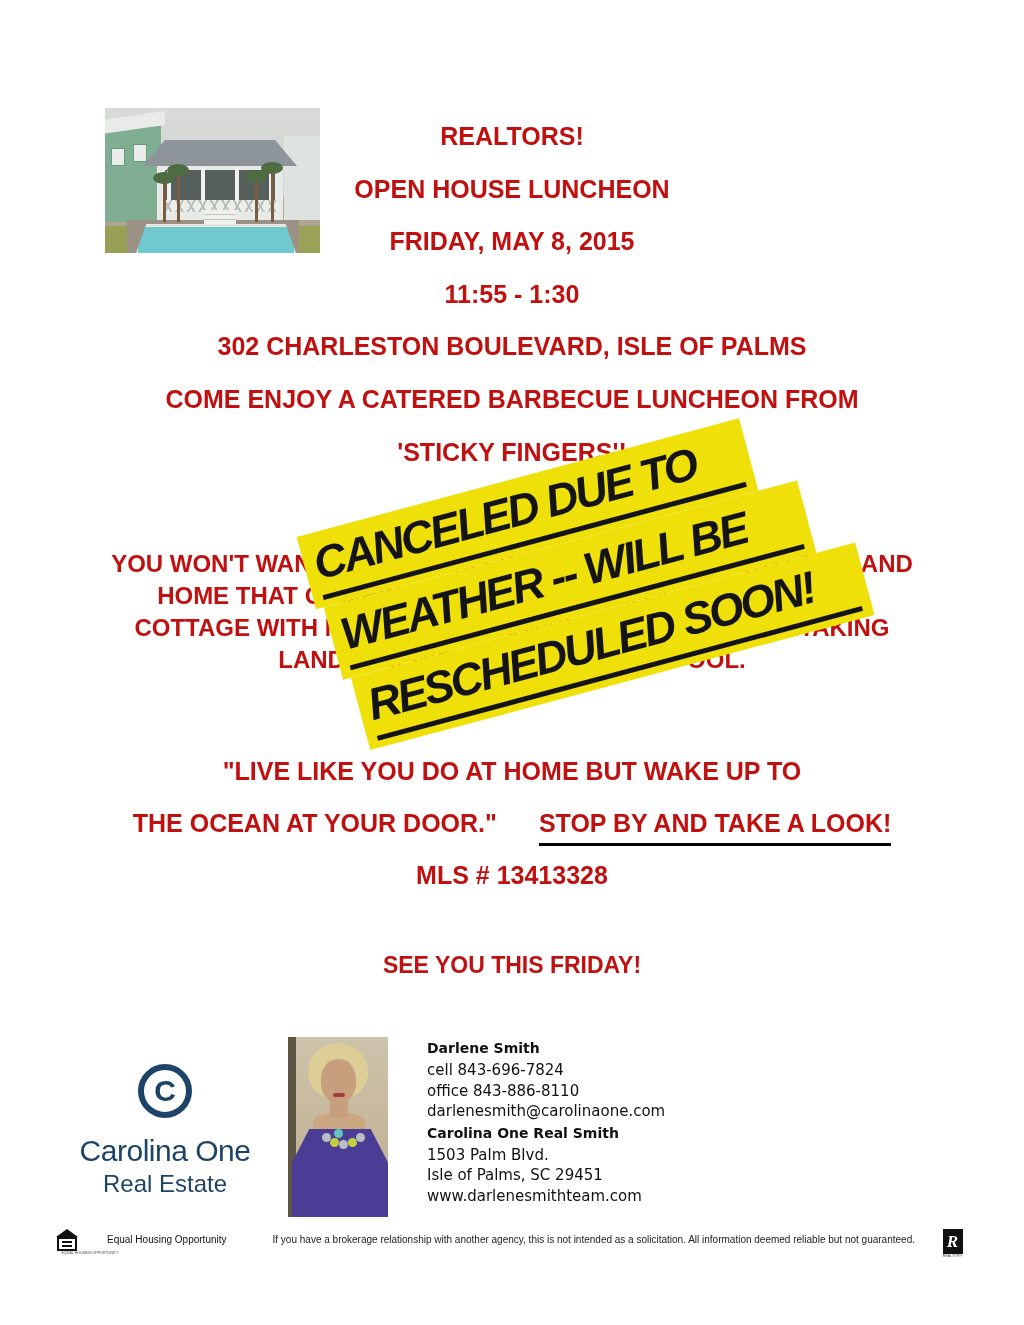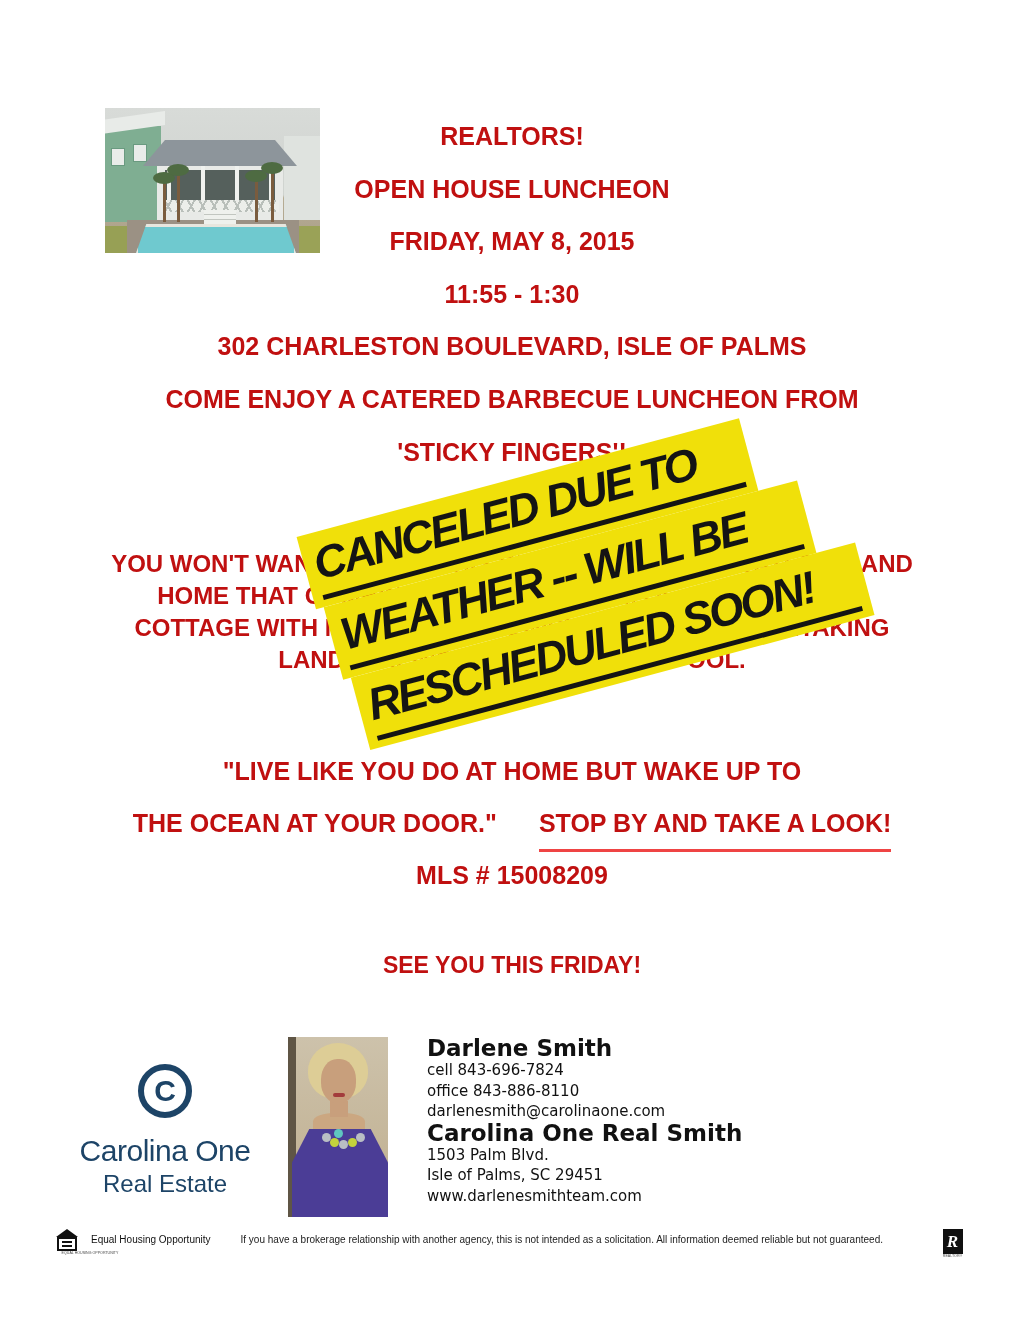--- a/index.html
+++ b/index.html
@@ -41,21 +41,21 @@
               letter-spacing:-2.5px;white-space:nowrap;}
   .strip .rule{height:5px;background:#141414;margin-top:4px;}
   .s1{margin-left:12px;width:438px;}
   .s2{margin-left:20px;width:470px;}
   .s3{margin-left:28px;width:502px;}
   
   .bodytext{position:absolute;top:548px;left:0;right:0;text-align:center;
             font-size:24px;line-height:32px;}
   
   .quote{position:absolute;top:745px;left:0;right:0;text-align:center;font-size:25px;line-height:52px;}
-  .cta{margin-left:42px;border-bottom:3px solid #ef4444;padding-bottom:12px;}
+  .cta{margin-left:42px;border-bottom:3px solid #000000;padding-bottom:6px;}
   .closing{position:absolute;top:952px;left:0;right:0;text-align:center;font-size:23px;}
   
   .brand{position:absolute;left:58px;top:1056px;width:214px;text-align:center;color:#1D4467;}
   .ring{width:42px;height:42px;border:6px solid #1D4467;border-radius:50%;margin:8px auto 0;
         display:flex;align-items:center;justify-content:center;font-weight:bold;font-size:30px;}
   .brand-name{font-weight:normal;font-size:30px;margin-top:16px;letter-spacing:-0.5px;}
   .brand-sub{font-size:24px;margin-top:2px;}
   .agent-photo{position:absolute;left:288px;top:1037px;width:100px;height:180px;overflow:hidden;
                background:linear-gradient(180deg,#cdc2ab,#bfae8e);}
   .ap-strip{position:absolute;left:0;top:0;width:8px;height:100%;background:#5f5545;}
@@ -63,24 +63,24 @@
            border-radius:50% 50% 46% 46%;}
   .ap-face{position:absolute;left:33px;top:22px;width:35px;height:44px;background:#c89f7c;border-radius:46%;}
   .ap-lips{position:absolute;left:45px;top:56px;width:12px;height:4px;background:#a33c3c;border-radius:2px;}
   .ap-neck{position:absolute;left:42px;top:64px;width:18px;height:16px;background:#c89f7c;}
   .ap-chest{position:absolute;left:25px;top:76px;width:52px;height:22px;background:#cba781;border-radius:40% 40% 0 0;}
   .ap-dress{position:absolute;left:4px;top:92px;width:96px;height:88px;background:#4b3d96;
             clip-path:polygon(18% 0,82% 0,100% 38%,100% 100%,0 100%,0 38%);}
   .ap-bead{position:absolute;width:9px;height:9px;border-radius:50%;}
   .agent{position:absolute;left:427px;top:1037px;color:#111;
          font-family:"DejaVu Sans",sans-serif;font-size:15px;line-height:20.6px;}
-  .agent .big{font-size:23px;font-weight:bold;line-height:23px;}
+  .agent .big{font-size:14px;font-weight:bold;line-height:23px;}
   
   .footer{position:absolute;left:55px;right:50px;top:1229px;display:flex;align-items:flex-start;
-          color:#111;font-size:10px;}
+          color:#111;font-size:10px;gap:16px;}
   .eho{width:24px;}
   .eho-roof{width:0;height:0;margin:0 auto;border-left:11px solid transparent;
             border-right:11px solid transparent;border-bottom:8px solid #111;}
   .eho-box{width:16px;height:10px;border:2px solid #111;margin:0 auto;position:relative;}
   .eho-bar{position:absolute;left:3px;width:10px;height:2px;background:#111;}
   .microtext{font-size:8px;color:#444;transform:scale(0.45);transform-origin:center top;
              white-space:nowrap;text-align:center;}
   .eho-label{margin-left:12px;margin-top:5px;}
   .disclaimer{margin-left:30px;margin-top:5px;color:#222;}
   .realtor{margin-left:auto;text-align:center;}
@@ -152,21 +152,21 @@
       <div class="txt">RESCHEDULED SOON!</div>
       <div class="rule"></div>
     </div>
   </div>
 
   <div class="quote red">
     <div>"LIVE LIKE YOU DO AT HOME BUT WAKE UP TO</div>
     <div>
       <span>THE OCEAN AT YOUR DOOR."</span><span class="cta">STOP BY AND TAKE A LOOK!</span>
     </div>
-    <div>MLS # 15008209</div>
+    <div>MLS # 13413328</div>
   </div>
 
   <div class="closing red">SEE YOU THIS FRIDAY!</div>
 
   <div class="brand">
     <div class="ring">
       <span>C</span>
     </div>
     <div class="brand-name">Carolina One</div>
     <div class="brand-sub">Real Estate</div>

